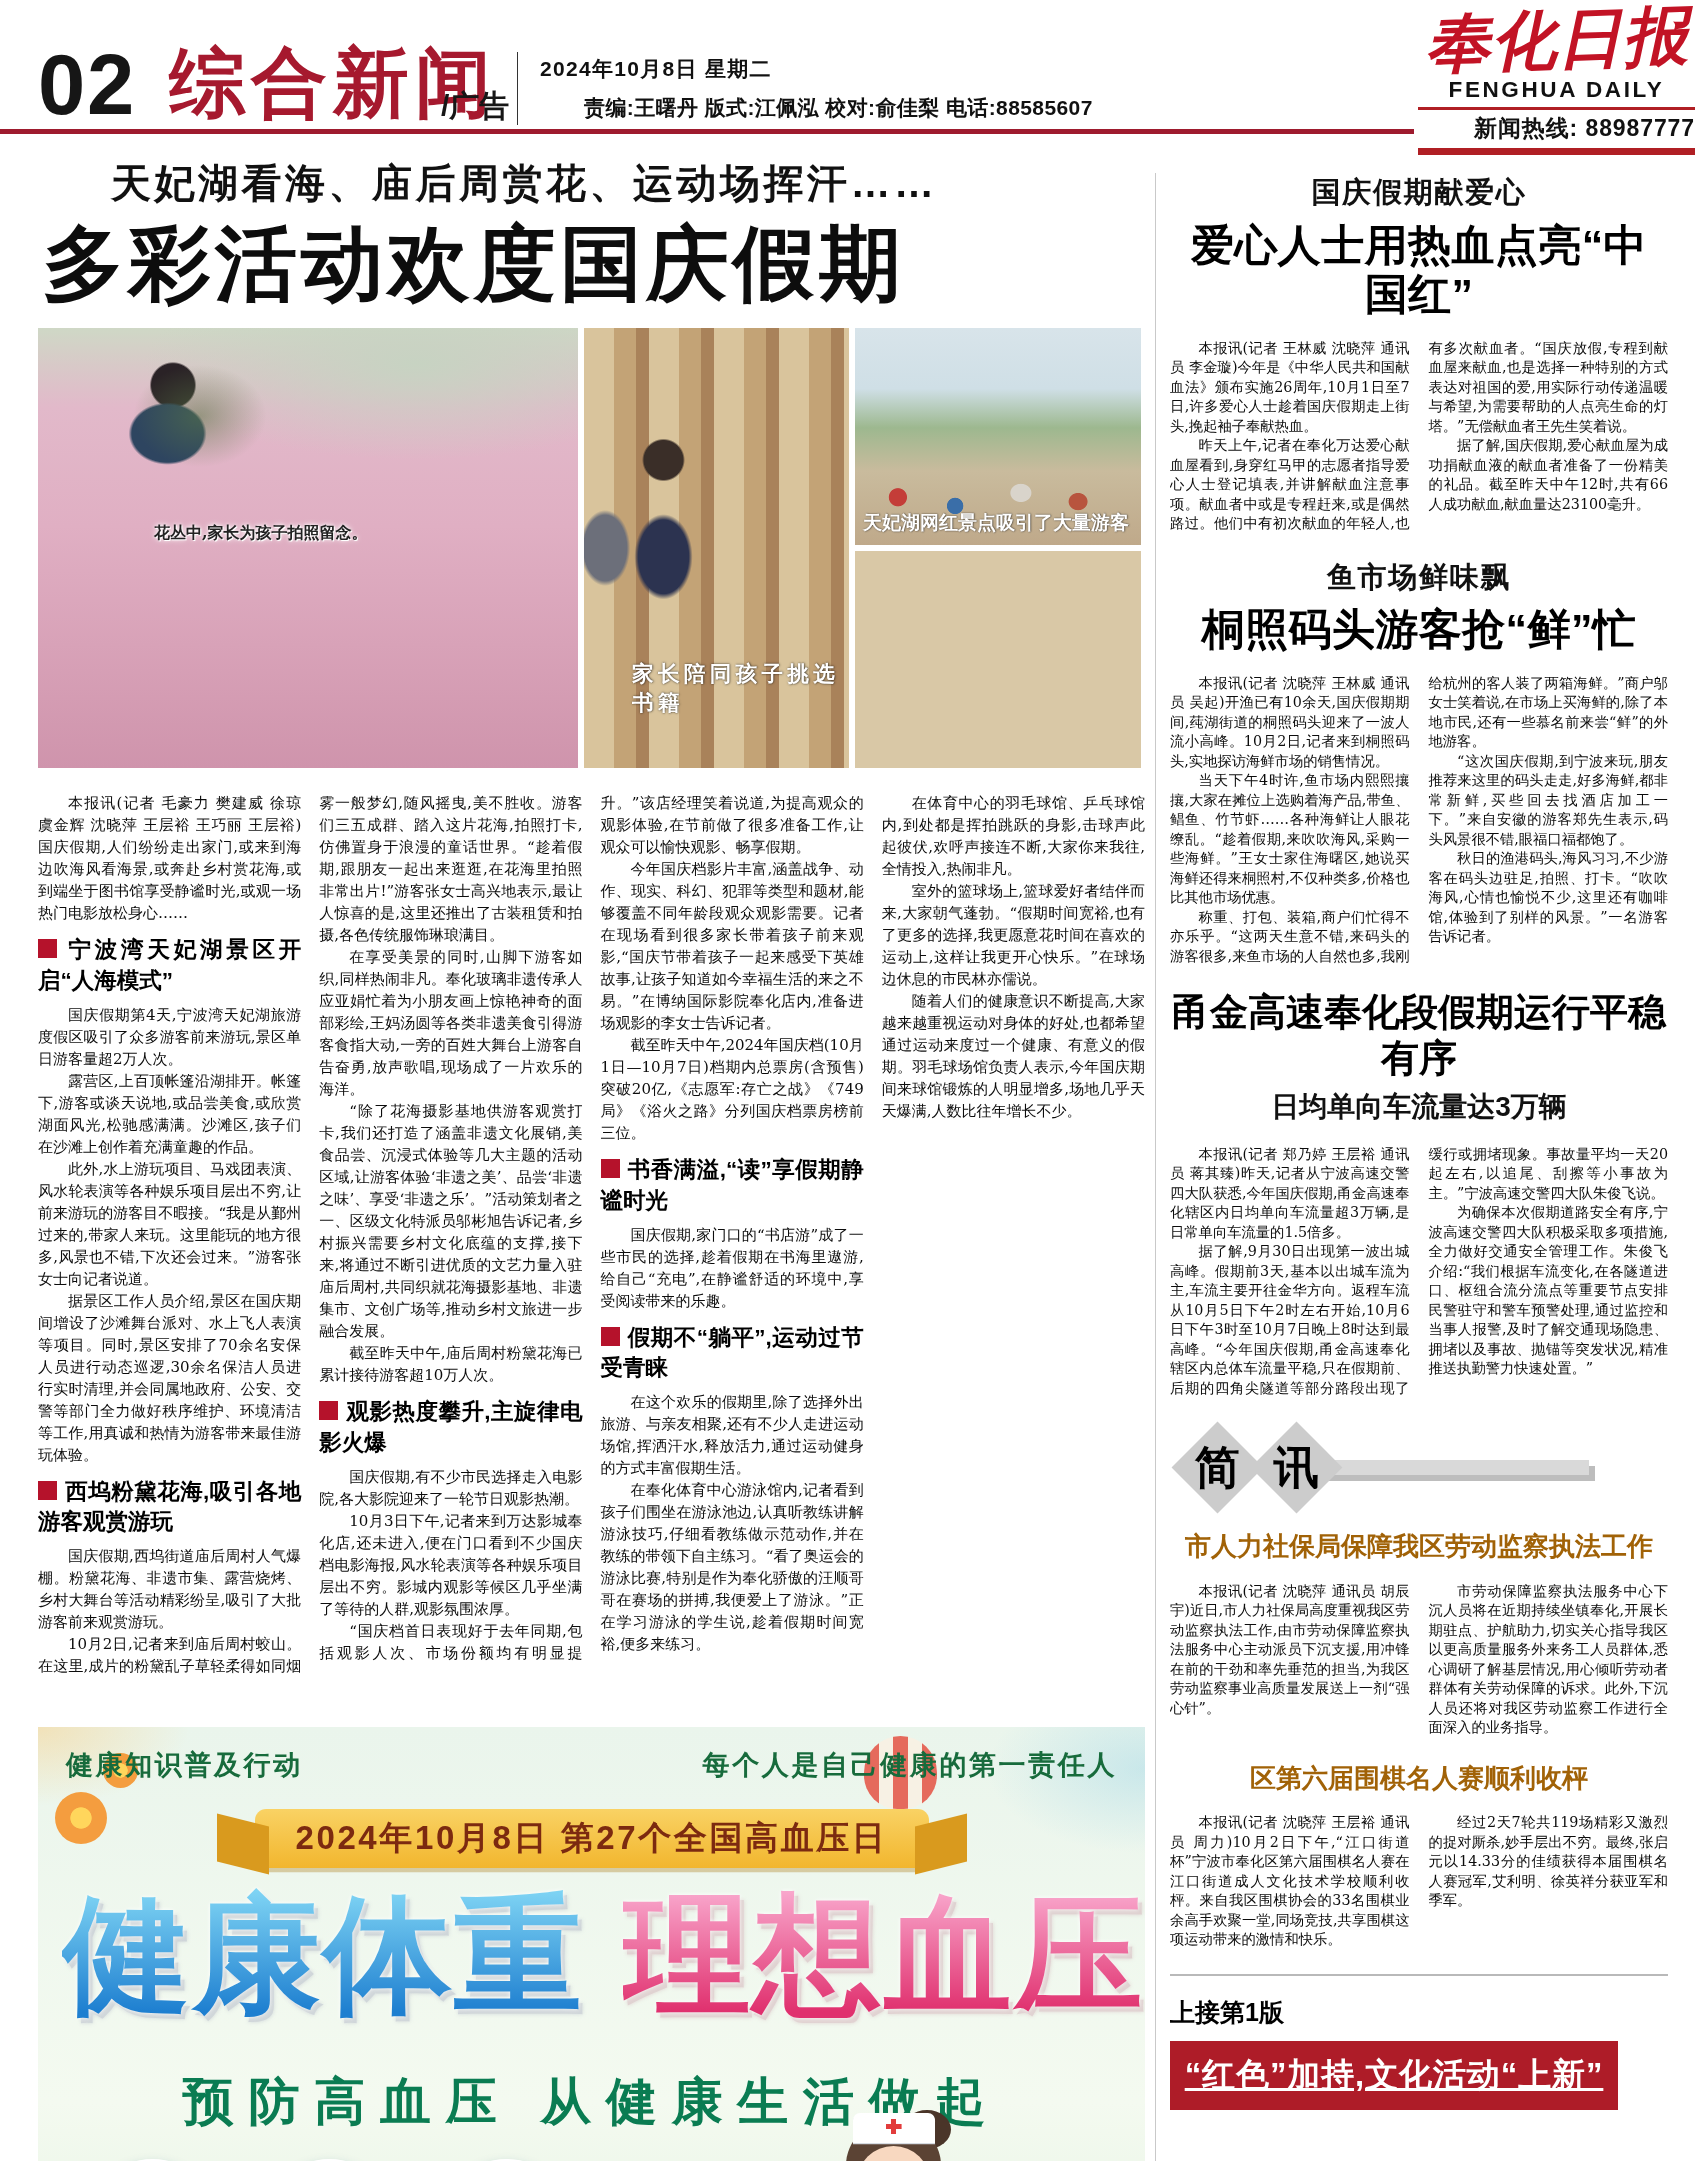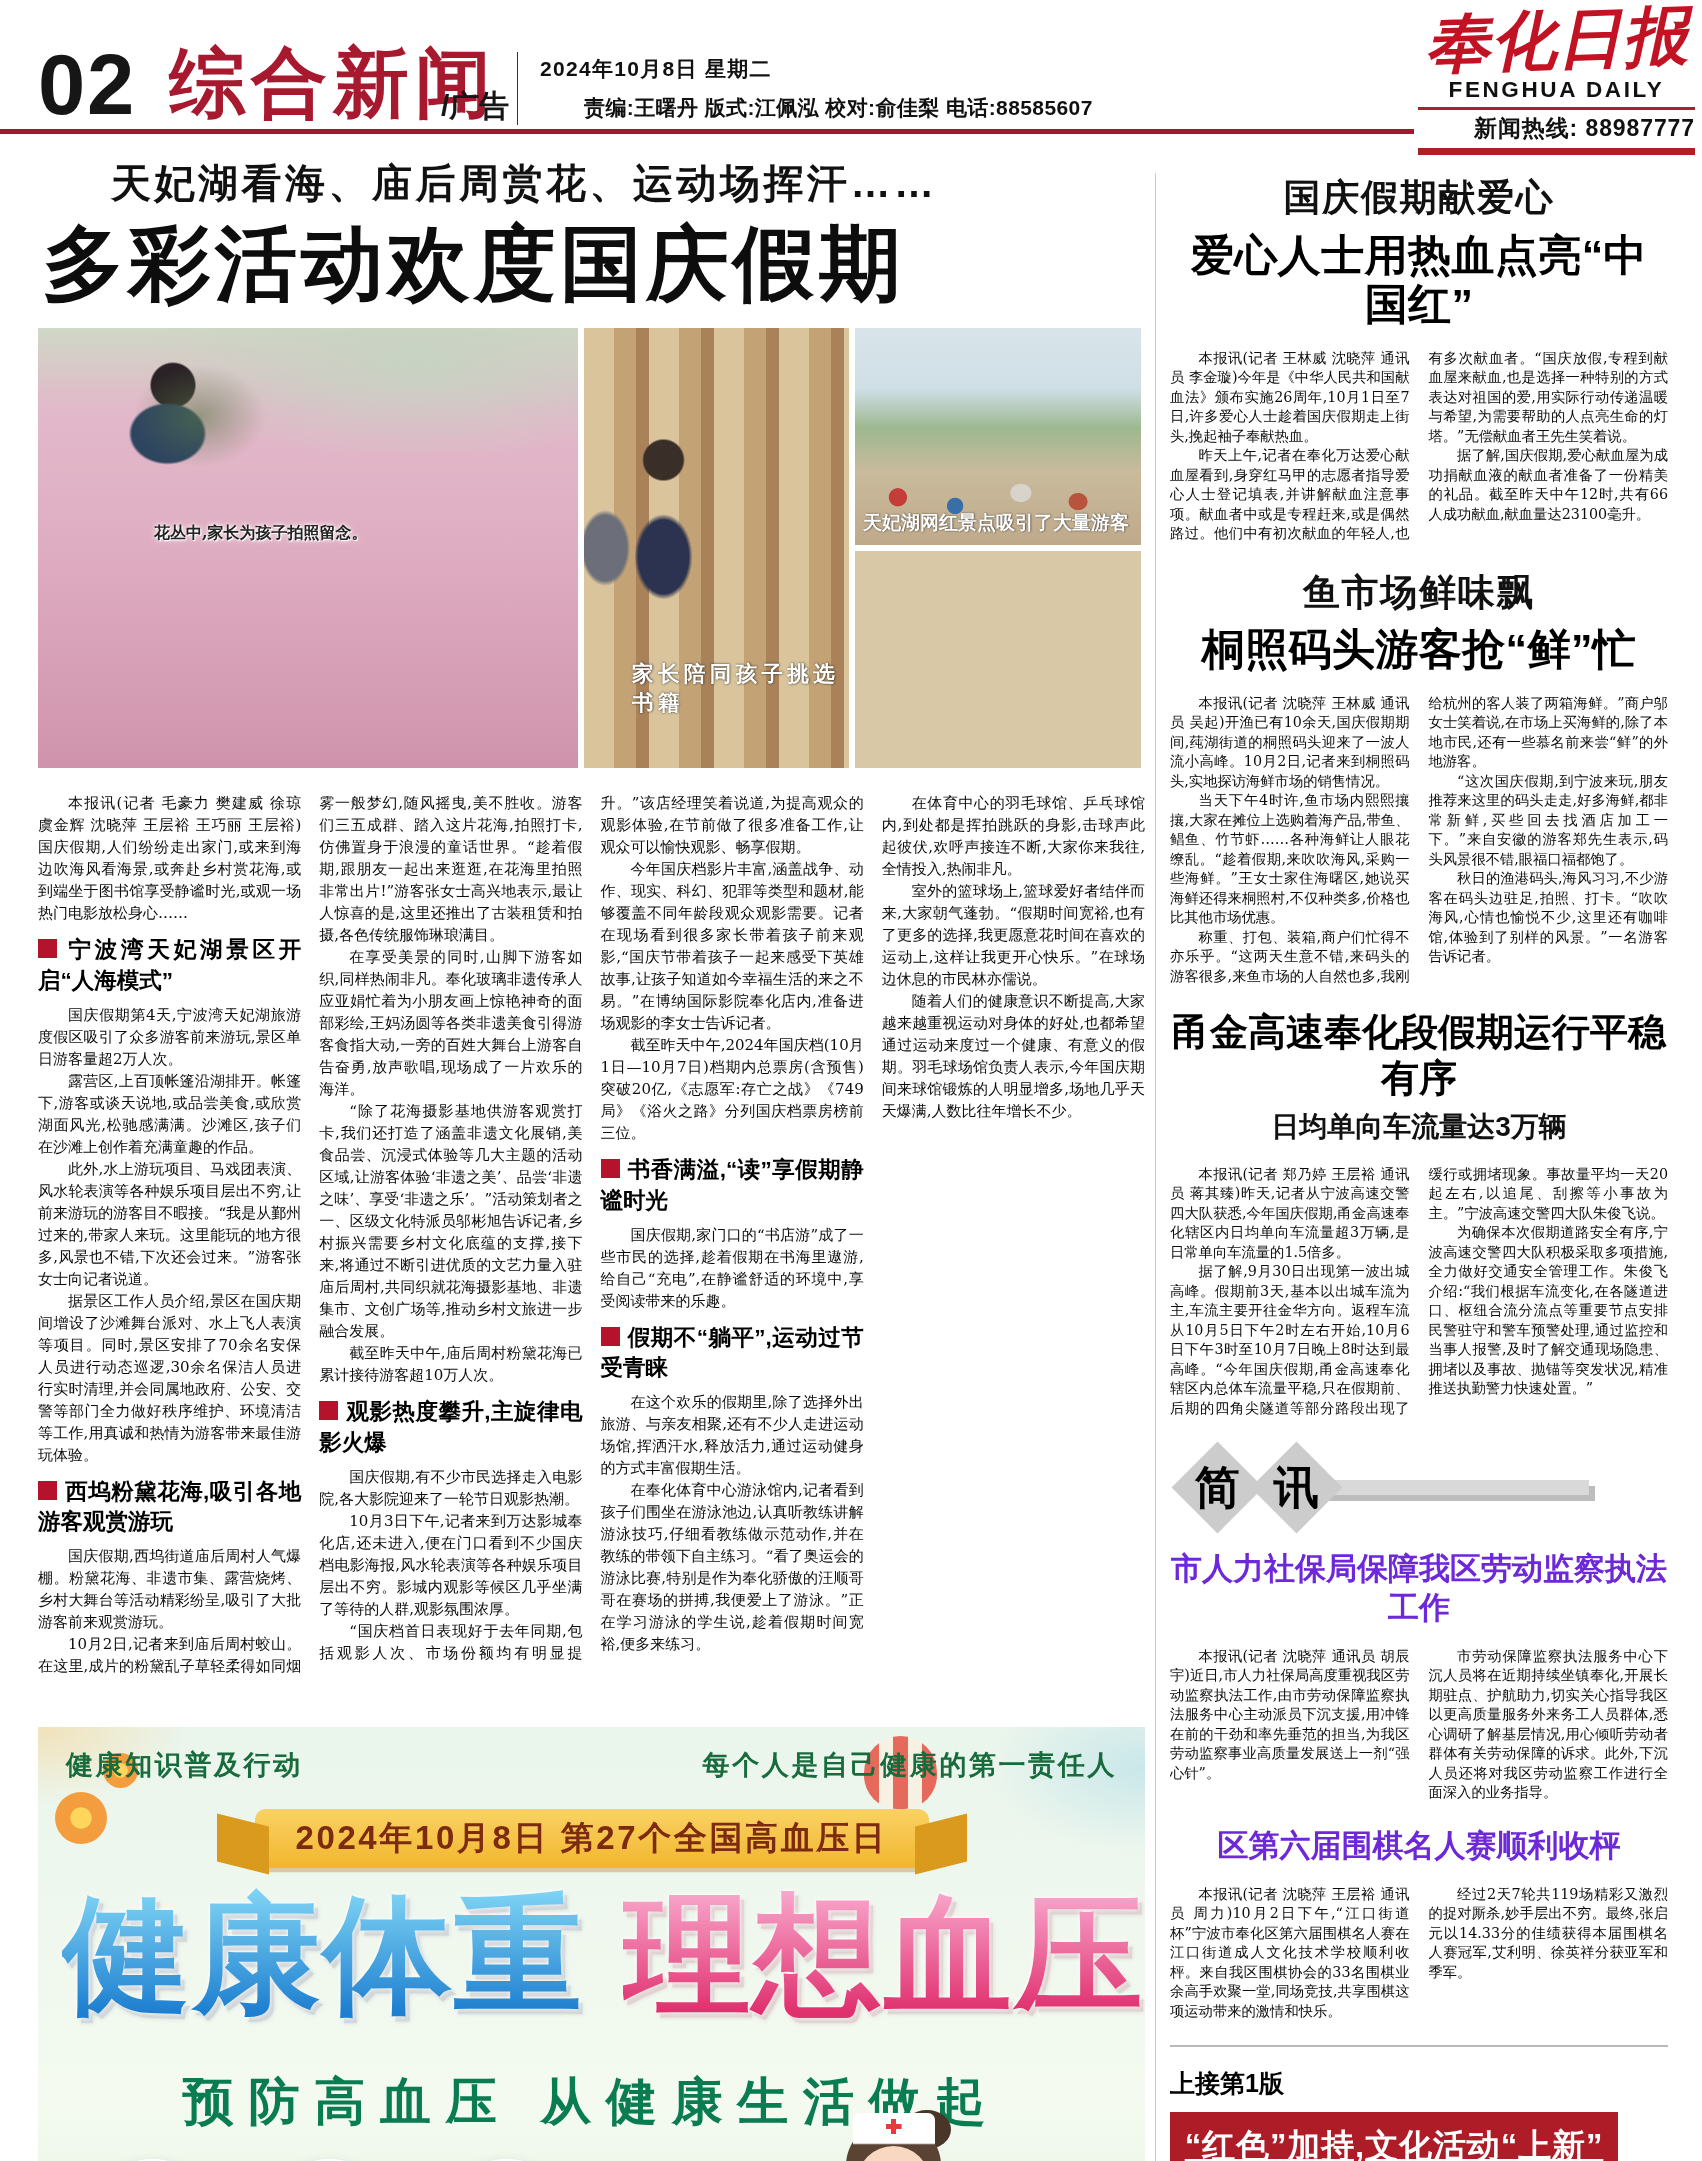--- a/index.html
+++ b/index.html
@@ -64,25 +64,25 @@
               letter-spacing:4.3px;text-shadow:0.4px 0.4px 2.2px rgba(0,0,0,.85);}
   
   .mainbody{margin-top:22.5px;width:1107px;height:893px;overflow:hidden;
             column-count:4;column-gap:18px;column-fill:auto;
             font-family:"DejaVu Serif",serif;font-size:15px;line-height:22px;text-align:justify;color:#0c0c0c;}
   .mainbody p{margin:0;text-indent:2em;}
   .subhead{margin:11.2px 0 7.8px 0;font-family:"Liberation Sans",sans-serif;font-size:22.5px;font-weight:900;line-height:1.35;color:#000;text-indent:0;}
   .subhead .sq{display:inline-block;width:19px;height:19px;background:#b5122b;margin-right:7.8px;vertical-align:-0.9px;}
   
   .art{margin-bottom:24px;}
-  .kicker2{text-align:center;font-size:37px;font-weight:900;color:#111;letter-spacing:1.7px;}
+  .kicker2{text-align:center;font-size:29px;font-weight:900;color:#111;letter-spacing:1.7px;}
   .head2{text-align:center;font-size:43px;font-weight:900;color:#000;letter-spacing:0.4px;margin-top:7.8px;line-height:1.15;}
   .head3{text-align:center;font-size:38px;font-weight:900;color:#000;line-height:1.2;}
   .subhead3{text-align:center;font-size:28px;font-weight:700;color:#111;margin-top:6px;}
-  .head4{text-align:center;font-size:31px;font-weight:900;color:#6d28d9;line-height:1.25;}
+  .head4{text-align:center;font-size:26px;font-weight:900;color:#a16207;line-height:1.25;}
   .body2{margin-top:19px;column-count:2;column-gap:19px;
          font-family:"DejaVu Serif",serif;font-size:14.3px;line-height:19.5px;text-align:justify;color:#0c0c0c;}
   .body2 p{margin:0;text-indent:2em;}
   .briefs{display:flex;align-items:center;height:91px;margin:4.3px 0 17.3px 0;}
   .diamond{width:65px;height:65px;background:#cccccc;transform:rotate(45deg);margin-left:14.7px;flex:none;
            display:flex;align-items:center;justify-content:center;}
   .diamond i{transform:rotate(-45deg);font-style:normal;font-size:45px;font-weight:900;color:#000;}
   .briefs-bar{flex:1;height:14.7px;background:#d9d9d9;margin-left:-17.3px;box-shadow:6px 6px 0 #bdbdbd;max-width:277px;}
   .rule-gray{height:2.2px;background:#b9b9b9;margin:2.6px 0 20px 0;}
   .cont-label{font-size:25px;font-weight:900;color:#000;margin-bottom:12px;}

